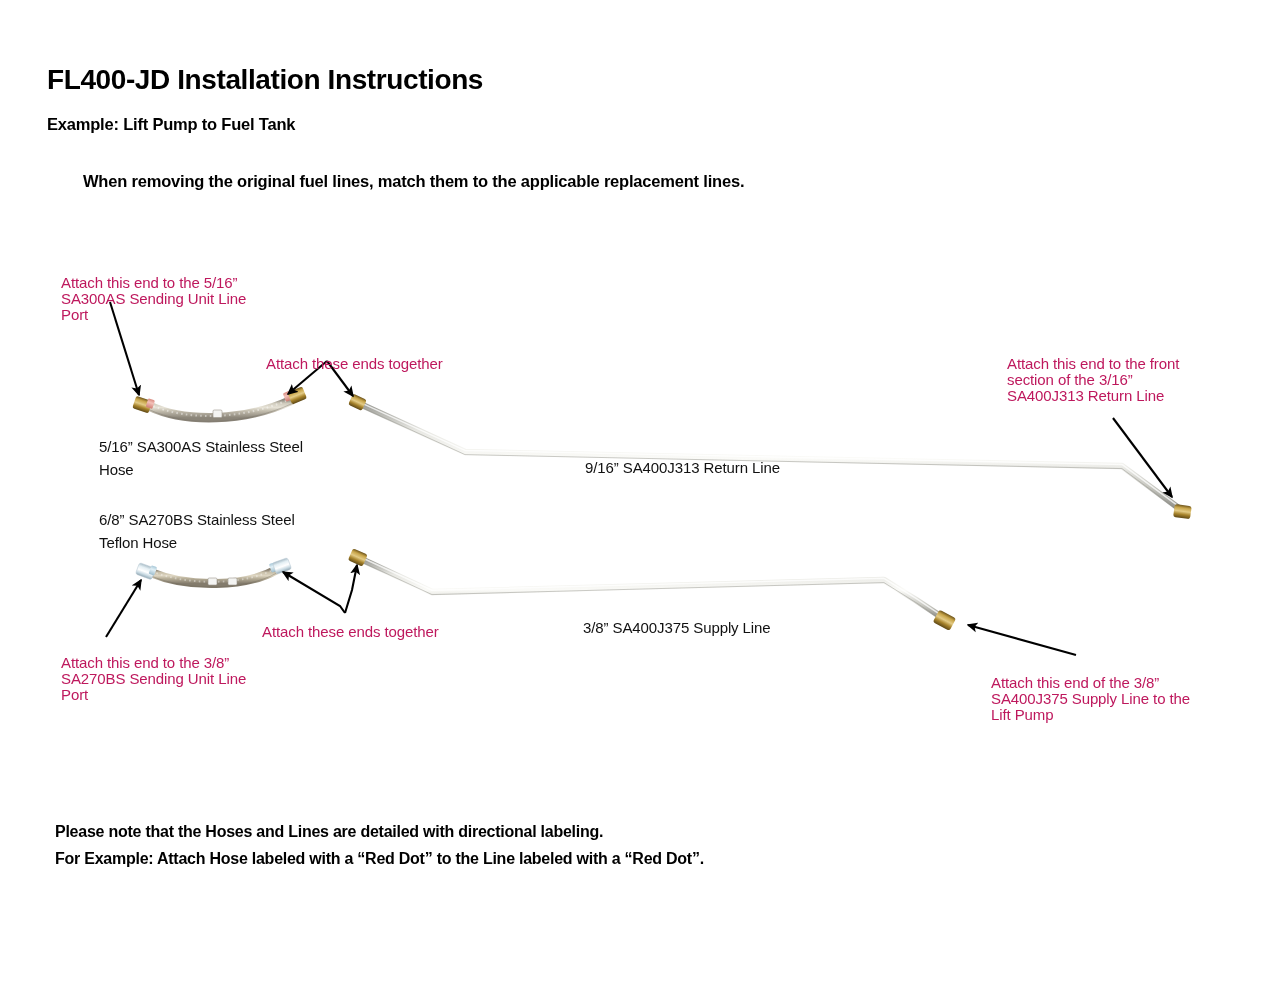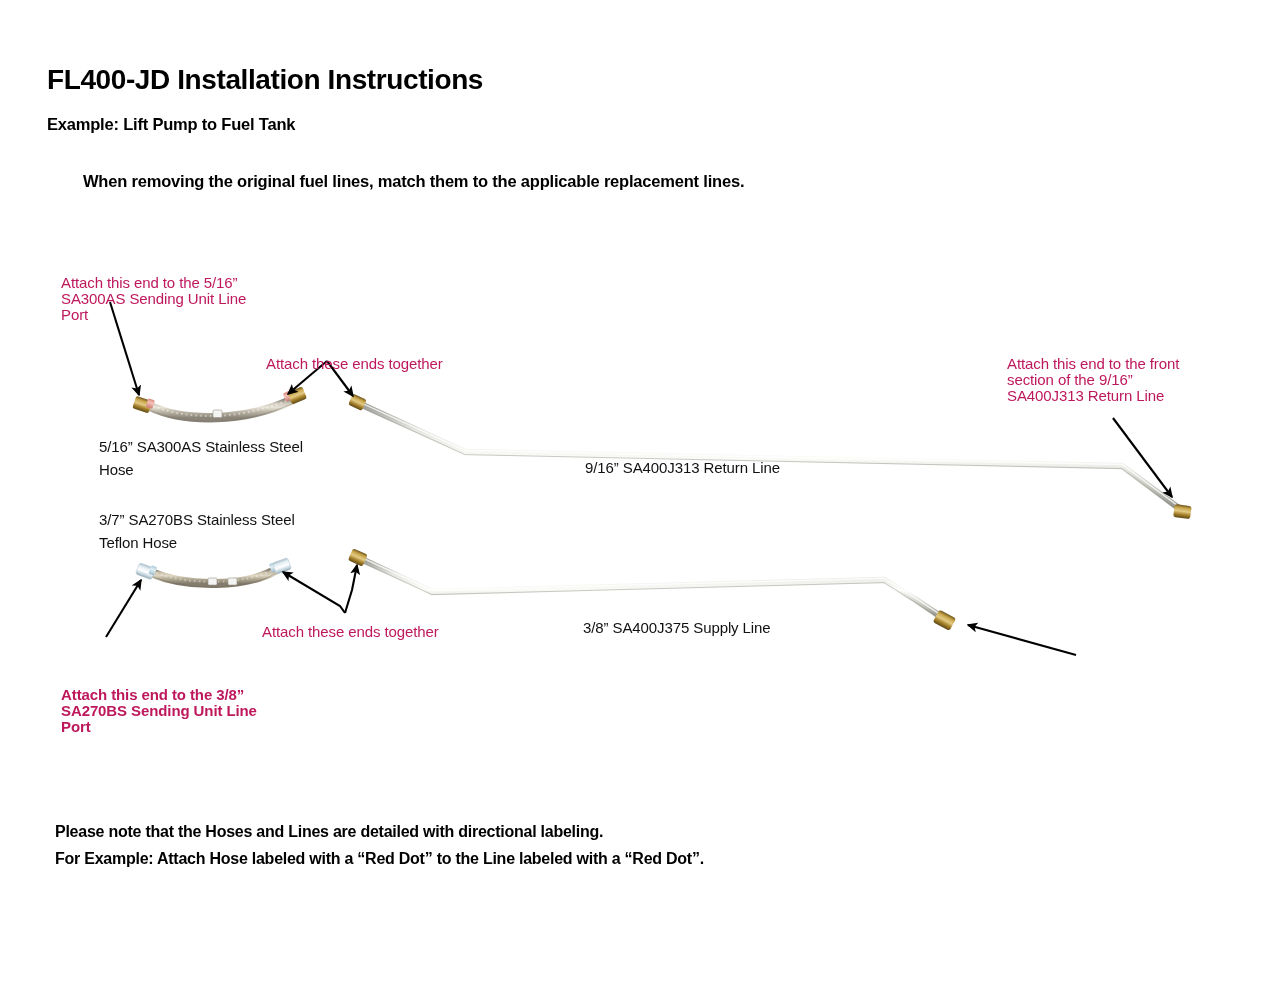--- a/index.html
+++ b/index.html
@@ -247,36 +247,39 @@
     <line x1="1076" y1="655" x2="968" y2="625" stroke="#000000" stroke-width="2.1" marker-end="url(#ah)"></line>
   </svg>
 
   <div class="annot" style="left:61px; top:259px;">Attach this end to the 5/16”
  SA300AS Sending Unit Line
 Port</div>
 
   <div class="annot" style="left:266px; top:340px;">Attach these ends together</div>
 
   <div class="annot" style="left:1007px; top:340px;">Attach this end to the front
-section of the 9/16”
+section of the 3/16”
 SA400J313 Return Line</div>
 
-  <div class="annot" style="left:61px; top:671px;font-weight:bold;">Attach this end to the 3/8”
+  <div class="annot" style="left:61px; top:639px;">Attach this end to the 3/8”
 SA270BS Sending Unit Line
 Port</div>
 
   <div class="annot" style="left:262px; top:608px;">Attach these ends together</div>
 
+  <div class="annot" style="left:991px; top:659px;">Attach this end of the 3/8”
+SA400J375 Supply Line to the
+Lift Pump</div>
 
   <div class="part-label" style="left:99px; top:435px;">5/16” SA300AS Stainless Steel
 Hose</div>
 
   <div class="part-label" style="left:585px; top:456px;">9/16” SA400J313 Return Line</div>
 
-  <div class="part-label" style="left:99px; top:508px;">3/7” SA270BS Stainless Steel
+  <div class="part-label" style="left:99px; top:508px;">6/8” SA270BS Stainless Steel
 Teflon Hose</div>
 
   <div class="part-label" style="left:583px; top:616px;">3/8” SA400J375 Supply Line</div>
 
   <div class="footer-note">Please note that the Hoses and Lines are detailed with directional labeling.
 For Example: Attach Hose labeled with a “Red Dot” to the Line labeled with a “Red Dot”.</div>
 
 </div>
 
 </body></html>

